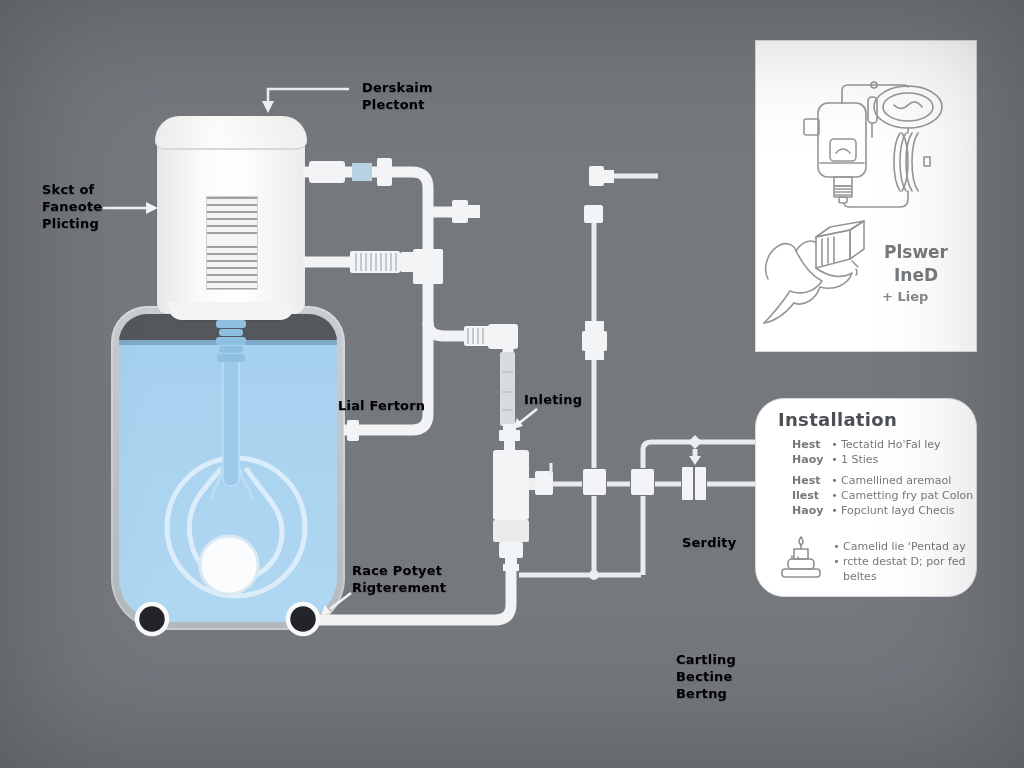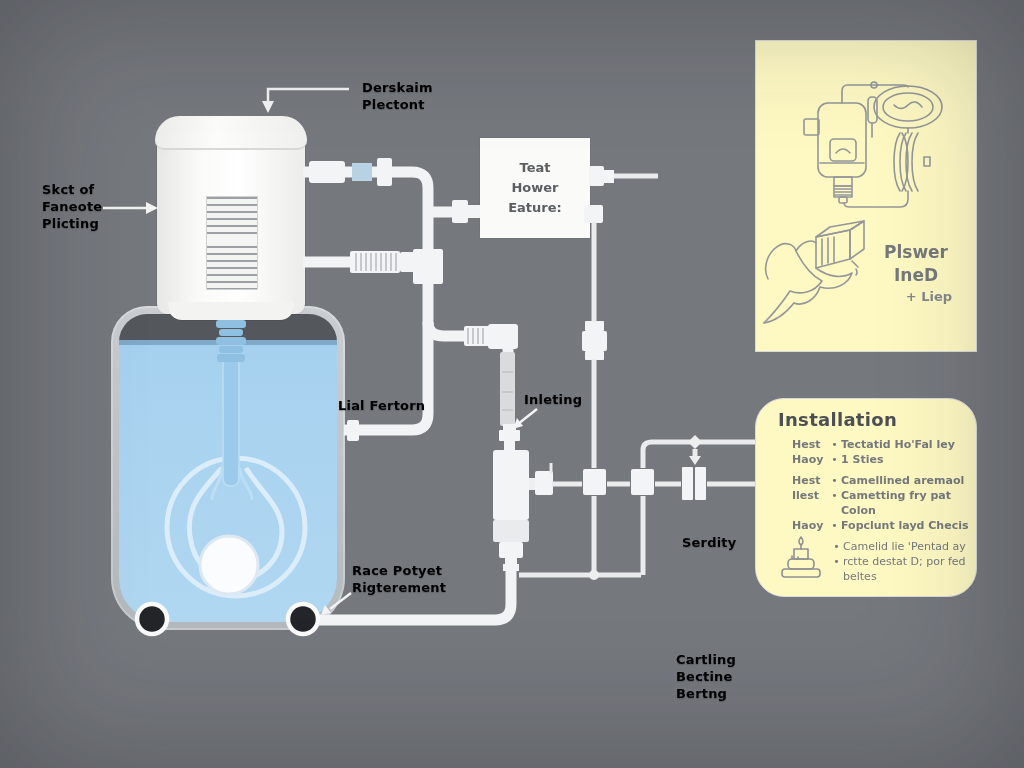--- a/index.html
+++ b/index.html
@@ -27,35 +27,35 @@
       border:1px solid #cfd0d0;background:repeating-linear-gradient(180deg,#9da1a5 0 2px,#f3f3f1 2px 7px);}
   .vent-gap{position:absolute;left:0;right:0;top:38px;height:9px;background:#f5f5f3;}
   .collar{position:absolute;left:168px;top:302px;width:126px;height:18px;z-index:1;
       background:#f3f3f1;border-radius:0 0 14px 14px;box-shadow:0 1px 0 rgba(0,0,0,.07);}
   .jar{position:absolute;left:111px;top:306px;width:234px;height:324px;z-index:0;
       background:linear-gradient(180deg,#caced2,#b4b9be);
       border-radius:36px 36px 52px 52px;box-shadow:inset 0 0 0 2px rgba(255,255,255,.25);}
   .jar-in{position:absolute;inset:8px;border-radius:28px 28px 44px 44px;
       background:linear-gradient(180deg,#54575c 0,#54575c 26px,#7fa9c9 26px,#7fa9c9 31px,#a6d1ee 31px,#b0d7f2 100%);}
   
-  .panel{position:absolute;background:#fef9c3;border:1px solid #d9dadb;z-index:2;}
+  .panel{position:absolute;background:#ffffff;border:1px solid #d9dadb;z-index:2;}
   #power-panel{left:755px;top:40px;width:220px;height:310px;}
   #install-panel{left:755px;top:398px;width:220px;height:197px;border-radius:29px;}
   .power-title{position:absolute;left:118px;top:200px;width:84px;text-align:center;
       font-size:17px;font-weight:bold;color:#76797c;line-height:1.35;white-space:pre-line;}
-  .power-sub{position:absolute;left:126px;top:248px;width:70px;text-align:right;
+  .power-sub{position:absolute;left:126px;top:248px;width:70px;text-align:left;
       font-size:13px;color:#85888b;font-weight:bold;}
   .inst-title{position:absolute;left:22px;top:10px;font-size:18px;font-weight:bold;
       color:#4c4f53;letter-spacing:.3px;}
   .inst-group{position:absolute;left:36px;}
   #inst-g1{top:38px;} #inst-g2{top:74px;}
   .inst-row{display:flex;font-size:11px;color:#76797c;line-height:15px;}
   .inst-key{width:36px;font-weight:bold;}
   .inst-bullet{width:13px;text-align:center;}
-  .inst-text{flex:1;font-weight:bold;}
+  .inst-text{flex:1;}
   .inst-notes{position:absolute;left:22px;top:134px;display:flex;gap:6px;}
   .notes-text{font-size:11px;color:#76797c;line-height:15px;padding-top:6px;}
   .note-line{display:flex;}
   .note-cont{padding-left:13px;}
   svg{display:block;}
   #piping{position:absolute;inset:0;z-index:3;pointer-events:none;}
   .panel-art{position:absolute;inset:0;}
 </style>
 </head>
 <body>
@@ -65,25 +65,20 @@
   <div class="jar">
     <div class="jar-in"></div>
   </div>
   <div class="cyl"></div>
   <div class="cyl-cap"></div>
   <div class="vent">
       <div class="vent-gap"></div>
     </div>
   <div class="collar"></div>
 
-  <div class="heater-box">
-    <span>Teat
-Hower
-Eature:</span>
-  </div>
 
   <div class="panel" id="power-panel">
     <svg class="panel-art" width="220" height="310" viewBox="0 0 220 310">
       <g stroke="#94979a" stroke-width="1.6" fill="none" stroke-linecap="round" stroke-linejoin="round">
 
         <rect x="62" y="62" width="48" height="74" rx="10"></rect>
         <rect x="48" y="78" width="15" height="16" rx="2"></rect>
         <rect x="74" y="98" width="26" height="22" rx="4"></rect>
         <path d="M80 112 q7 -8 14 0"></path>
         <path d="M64 122 h44"></path>

